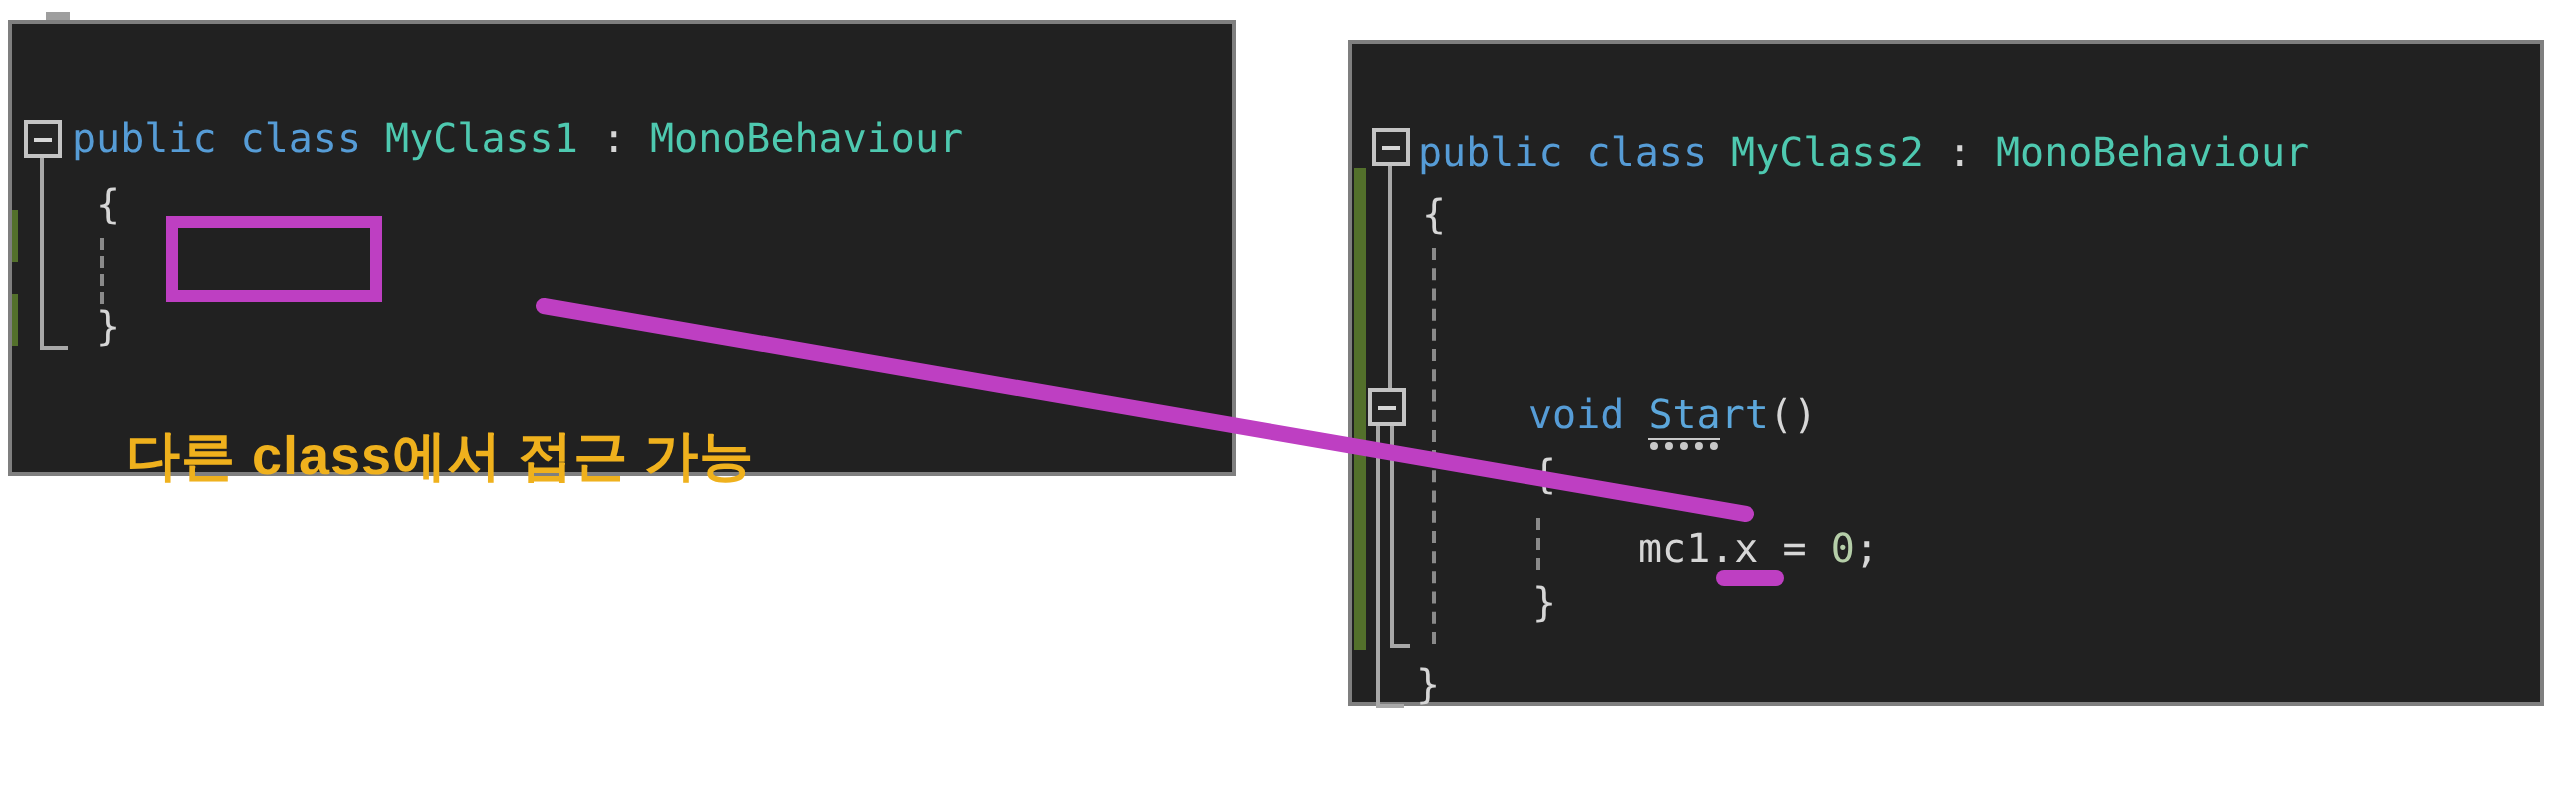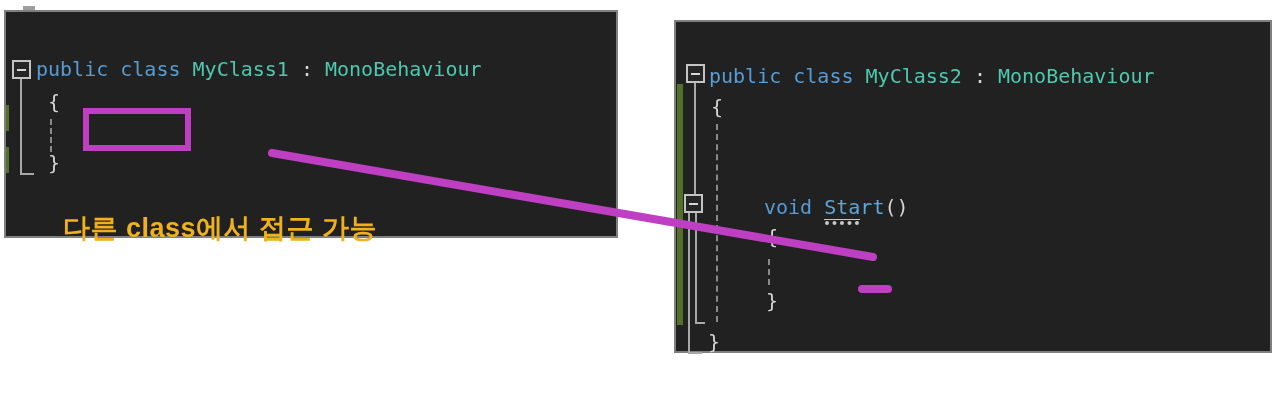--- a/index.html
+++ b/index.html
@@ -102,20 +102,21 @@
 
   <div class="code-line" style="top:42px;left:33px;"><span class="kw">public class </span><span class="type">MyClass2</span><span class="plain"> : </span><span class="type">MonoBehaviour</span></div>
 
   <div class="code-line" style="top:73px;left:35px;"><span class="plain">{</span></div>
 
 
   <div class="code-line" style="top:173px;left:88px;"><span class="kw">void </span><span class="method suggest">Sta</span><span class="method">rt</span><span class="plain">()</span></div>
 
   <div class="code-line" style="top:203px;left:90px;"><span class="plain">{</span></div>
 
+  <div class="code-line" style="top:240px;left:143px;"><span class="plain">mc1.x</span><span class="plain"> = </span><span class="num">0</span><span class="plain">;</span></div>
 
   <div class="code-line" style="top:267px;left:90px;"><span class="plain">}</span></div>
 
   <div class="code-line" style="top:308px;left:32px;"><span class="plain">}</span></div>
 </div>
 
 <svg id="overlay" width="1280" height="403" viewBox="0 0 1280 403">
   <line x1="272" y1="153" x2="873" y2="257" stroke="#BE3FC2" stroke-width="8" stroke-linecap="round"></line>
   <line x1="862" y1="289" x2="888" y2="289" stroke="#BE3FC2" stroke-width="8" stroke-linecap="round"></line>
 </svg>

